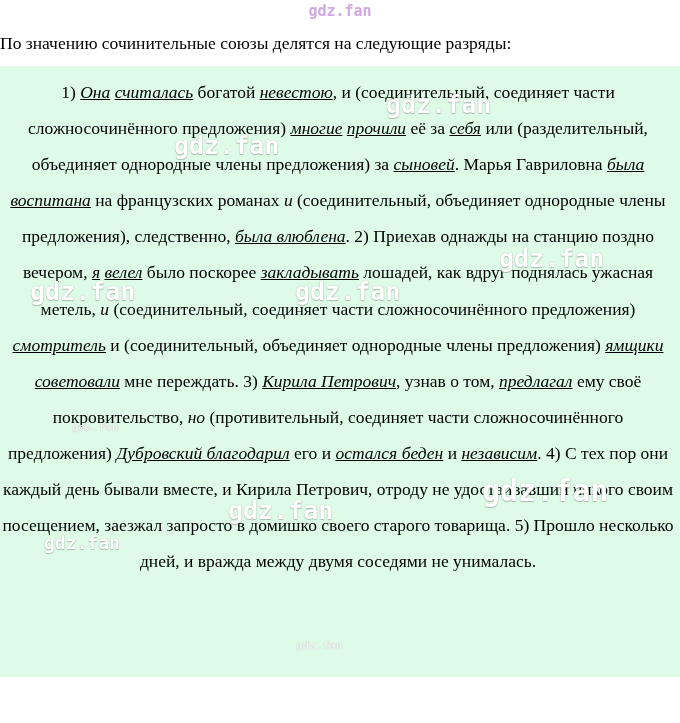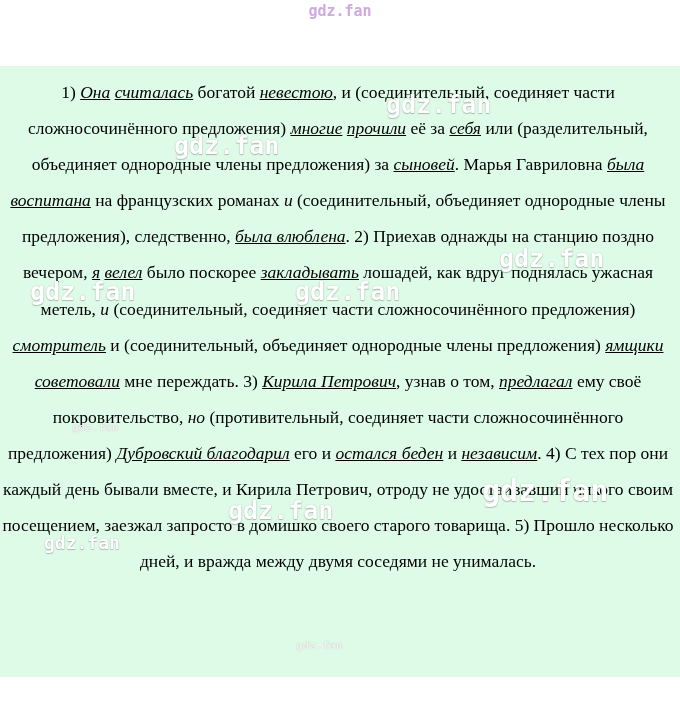--- a/index.html
+++ b/index.html
@@ -97,20 +97,21 @@
     text-shadow: 0 0 1px rgba(140,140,140,0.6);
   }
 </style>
 </head>
 <body>
 
 <div class="page">
 
   <div class="top-watermark">gdz.fan</div>
 
+  <div class="intro">По значению сочинительные союзы делятся на следующие разряды:</div>
 
   <div class="answer-box"></div>
 
   <div class="answer-text">1) <i style="text-decoration:underline">Она</i> <i style="text-decoration:underline">считалась</i> богатой <i style="text-decoration:underline">невестою</i>, и (соединительный, соединяет части сложносочинённого предложения) <i style="text-decoration:underline">многие</i> <i style="text-decoration:underline">прочили</i> её за <i style="text-decoration:underline">себя</i> или (разделительный, объединяет однородные члены предложения) за <i style="text-decoration:underline">сыновей</i>. Марья Гавриловна <i style="text-decoration:underline">была воспитана</i> на французских романах <i>и</i> (соединительный, объединяет однородные члены предложения), следственно, <i style="text-decoration:underline">была влюблена</i>. 2) Приехав однажды на станцию поздно вечером, <i style="text-decoration:underline">я</i> <i style="text-decoration:underline">велел</i> было поскорее <i style="text-decoration:underline">закладывать</i> лошадей, как вдруг поднялась ужасная метель, <i>и</i> (соединительный, соединяет части сложносочинённого предложения) <i style="text-decoration:underline">смотритель</i> и (соединительный, объединяет однородные члены предложения) <i style="text-decoration:underline">ямщики</i> <i style="text-decoration:underline">советовали</i> мне переждать. 3) <i style="text-decoration:underline">Кирила Петрович</i>, узнав о том, <i style="text-decoration:underline">предлагал</i> ему своё покровительство, <i>но</i> (противительный, соединяет части сложносочинённого предложения) <i style="text-decoration:underline">Дубровский благодарил</i> его и <i style="text-decoration:underline">остался беден</i> и <i style="text-decoration:underline">независим</i>. 4) С тех пор они каждый день бывали вместе, и Кирила Петрович, отроду не удостаивавший никого своим посещением, заезжал запросто в домишко своего старого товарища. 5) Прошло несколько дней, и вражда между двумя соседями не унималась.</div>
 
 
 <div class="wm" style="left: 386px; top: 90px; font-size: 25px;">gdz.fan</div>
     <div class="wm" style="left: 174px; top: 131px; font-size: 25px;">gdz.fan</div>
     <div class="wm" style="left: 499px; top: 244px; font-size: 25px;">gdz.fan</div>
     <div class="wm" style="left: 30px; top: 277px; font-size: 25px;">gdz.fan</div>

